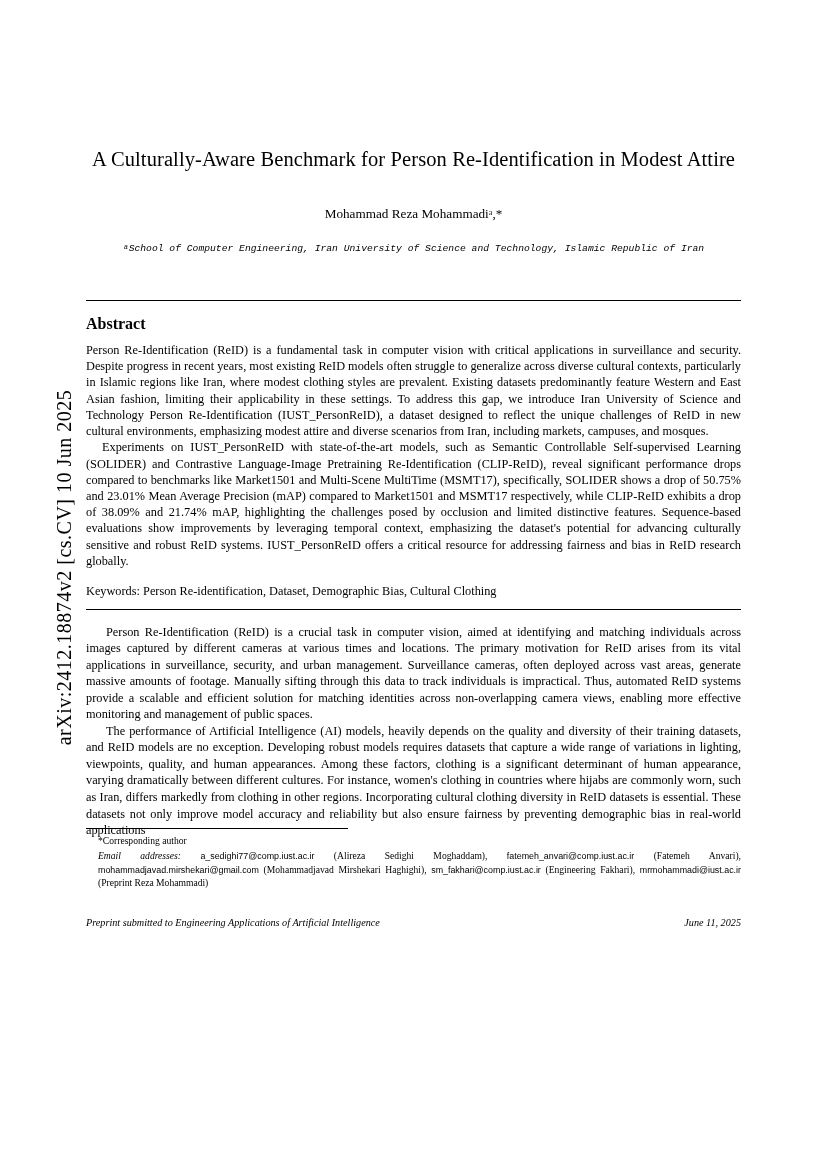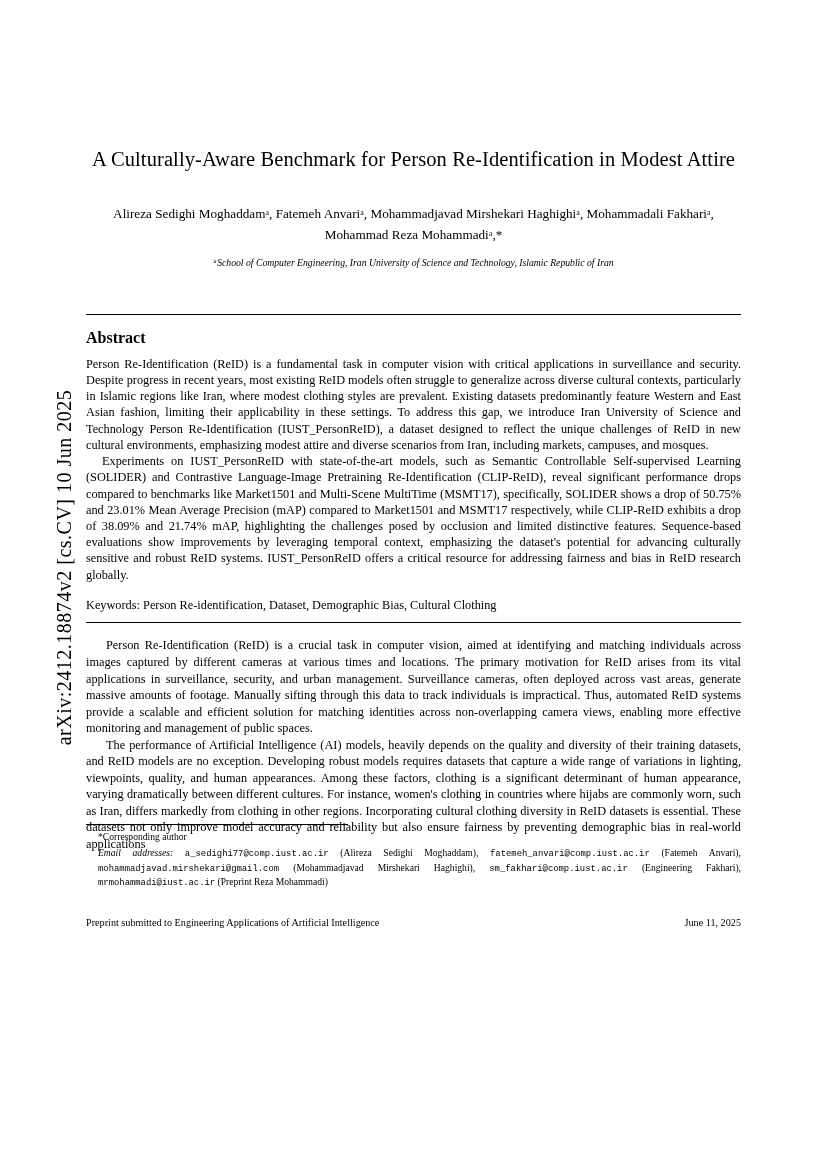--- a/index.html
+++ b/index.html
@@ -45,25 +45,26 @@
     line-height: 1.3;
   }
   .authors {
     margin-top: 30px;
     text-align: center;
     font-size: 13.2px;
     line-height: 1.65;
     padding: 0 8px;
   }
   .affiliation {
-    margin-top: 10px;
+    margin-top: 18px;
     text-align: center;
     font-size: 9.7px;
     font-style: italic;
     line-height: 1.4;
+    font-family: Liberation Mono, monospace;
   }
   .rule {
     border: none;
     border-top: 1px solid #000;
     margin: 0;
   }
   .rule-abs-top { margin-top: 44px; }
   .abstract-block { padding-top: 14px; }
   .abstract-heading {
     font-size: 16px;
@@ -110,45 +111,45 @@
     border-top: 0.6px solid #000;
     margin-bottom: 5px;
   }
   .footnote {
     font-size: 9.6px;
     line-height: 1.42;
     text-align: justify;
   }
   .footnote .corr { padding-left: 12px; }
   .footnote .emails { padding-left: 12px; margin-top: 2px; }
-  .footnote .mono { font-family: Liberation Mono, monospace; font-size: 8.9px; }
+  .footnote .mono { font-family: Liberation Sans, sans-serif; font-size: 8.9px; }
   .footnote .ital { font-style: italic; }
   .footer {
     position: absolute;
     left: 0;
     bottom: 88px;
     width: 655px;
     display: flex;
     justify-content: space-between;
     font-size: 10.2px;
+    font-style: italic;
   }
 </style>
 </head>
 <body>
 
 <div class="page">
 
   <div class="arxiv-stamp">arXiv:2412.18874v2  [cs.CV]  10 Jun 2025</div>
 
   <div class="content">
 
     <h1 class="title">A Culturally-Aware Benchmark for Person Re-Identification in Modest Attire</h1>
 
     <div class="authors">
-      <div>Alireza Sedighi Moghaddamᵃ, Fatemeh Anvariᵃ, Mohammadjavad Mirshekari Haghighiᵃ, Mohammadali Fakhariᵃ,</div>
       <div>Mohammad Reza Mohammadiᵃ,*</div>
     </div>
 
     <div class="affiliation">ᵃSchool of Computer Engineering, Iran University of Science and Technology, Islamic Republic of Iran</div>
 
     <hr class="rule rule-abs-top">
 
     <div class="abstract-block">
       <div class="abstract-heading">Abstract</div>
       <div class="abstract-body">

